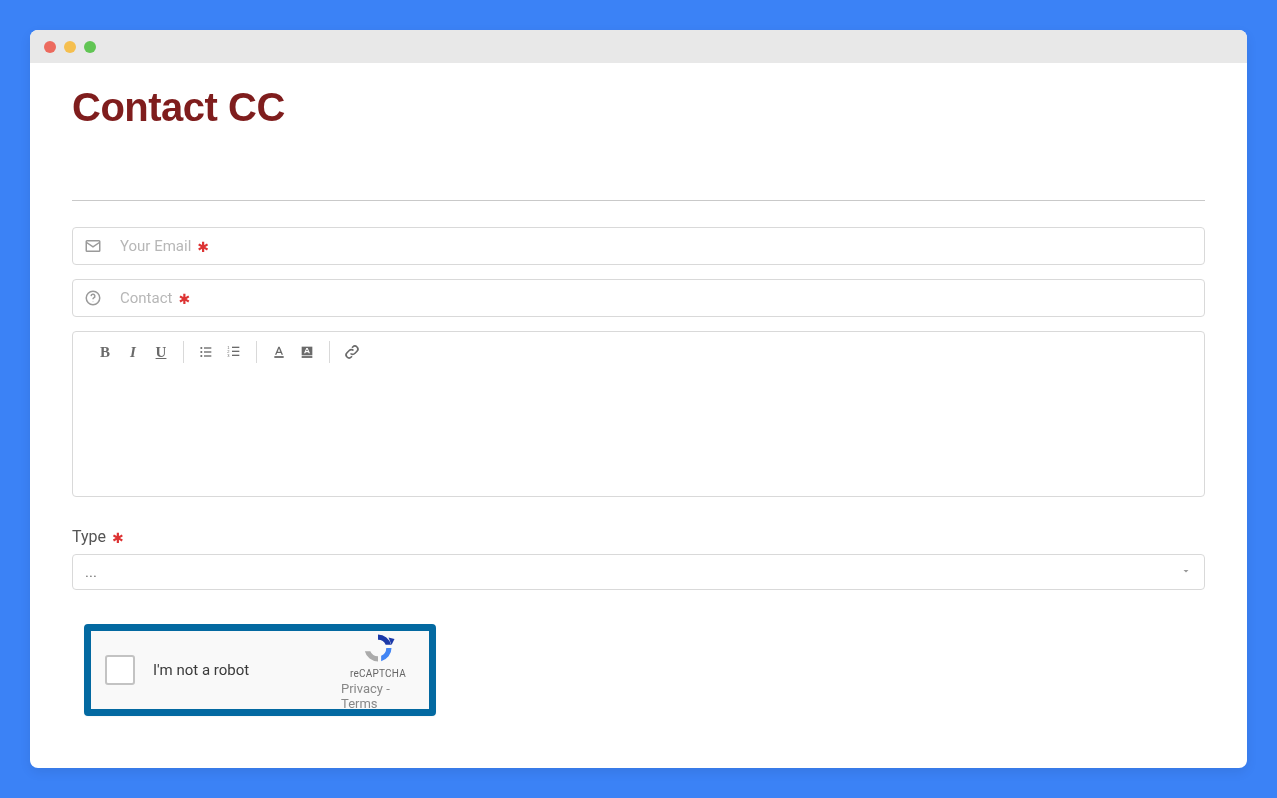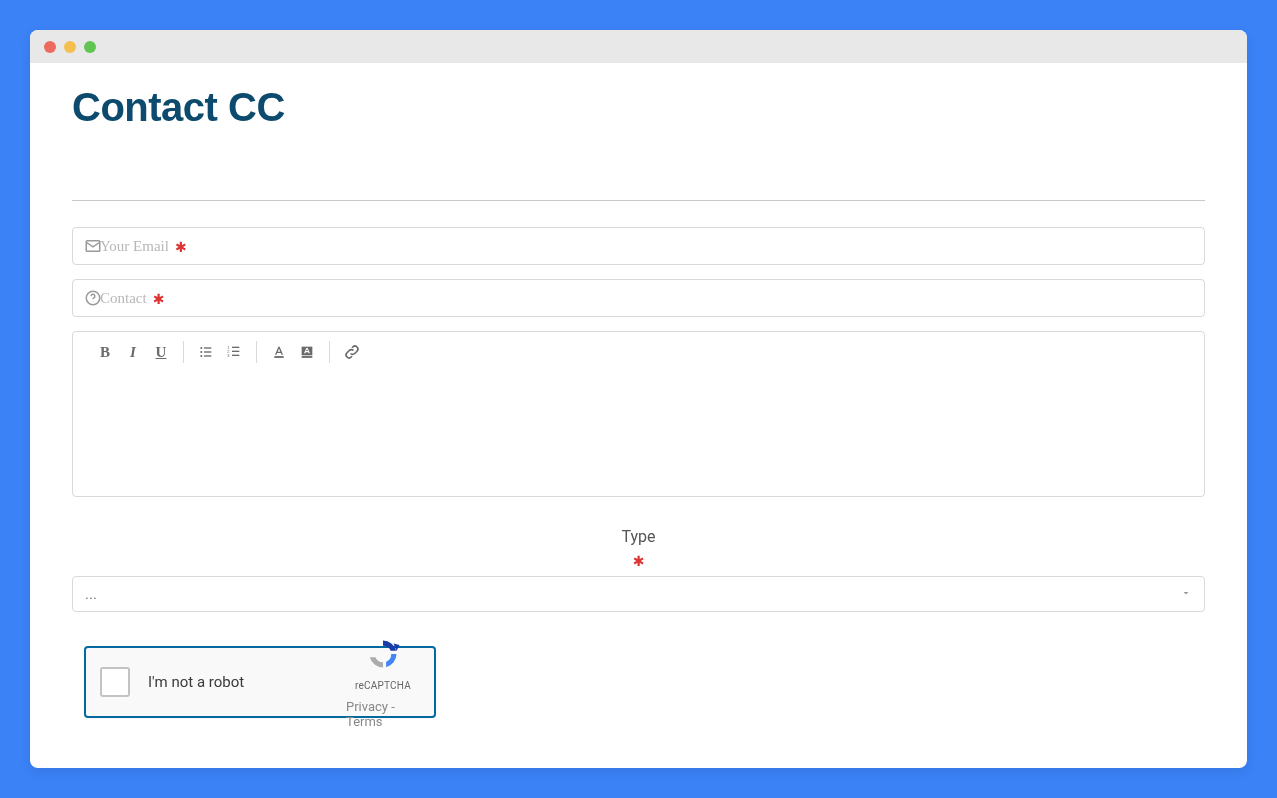--- a/index.html
+++ b/index.html
@@ -31,21 +31,21 @@
   .tl-red { background: #ec6a5e; }
   .tl-yellow { background: #f5bf4f; }
   .tl-green { background: #61c554; }
   .content {
     padding: 22px 42px 20px 42px;
   }
   .page-title {
     font-family: "Helvetica Neue", Helvetica, Arial, sans-serif;
     font-size: 40px;
     font-weight: 800;
-    color: #0c4a6e;
+    color: #7f1d1d;
     letter-spacing: -0.5px;
     margin-bottom: 70px;
   }
   hr.divider {
     border: none;
     border-top: 1px solid #c9c9c9;
     margin-bottom: 26px;
   }
   .field-wrap {
     position: relative;
@@ -67,30 +67,29 @@
     position: absolute;
     left: 12px;
     top: 50%;
     transform: translateY(-50%);
     width: 18px; height: 18px;
     color: #9a9a9a;
     display: flex; align-items:center; justify-content:center;
   }
   .placeholder-overlay {
     position: absolute;
-    left: 28px;
+    left: 48px;
     top: 50%;
     transform: translateY(-50%);
     font-size: 15px;
     color: #b7b7b7;
     pointer-events: none;
     display: flex;
     align-items: center;
     gap: 6px;
-    font-family: Liberation Serif, serif;
   }
   .req-star { color: #d33; font-size: 14px; position: relative; top: 1px;}
   .editor {
     border: 1px solid #d9d9d9;
     border-radius: 4px;
     height: 166px;
     margin-bottom: 30px;
     overflow: hidden;
   }
   .toolbar {
@@ -129,21 +128,20 @@
     color: #333;
     outline: none;
   }
   .type-label {
     display: flex;
     align-items: center;
     gap: 6px;
     font-size: 16px;
     color: #555;
     margin-bottom: 8px;
-    flex-direction: column;
   }
   .select-wrap {
     position: relative;
     margin-bottom: 34px;
   }
   .select-box {
     width: 100%;
     height: 36px;
     border: 1px solid #d9d9d9;
     border-radius: 4px;
@@ -152,22 +150,22 @@
     align-items: center;
     justify-content: space-between;
     font-size: 15px;
     color: #777;
     cursor: pointer;
     background: #fff;
   }
   .select-caret { color: #999; }
   .captcha {
     width: 352px;
-    height: 72px;
-    border: 2px solid #0369a1;
+    height: 92px;
+    border: 7px solid #0369a1;
     border-radius: 4px;
     background: #f9f9f9;
     display: flex;
     align-items: center;
     padding: 0 14px;
     margin-left: 12px;
     box-shadow: 0 1px 2px rgba(0,0,0,0.04);
   }
   .captcha-check {
     width: 30px; height: 30px;
@@ -179,21 +177,21 @@
   }
   .captcha-label {
     font-size: 15px;
     color: #3a3a3a;
     flex: 1;
   }
   .captcha-brand {
     display: flex;
     flex-direction: column;
     align-items: center;
-    gap: 8px;
+    gap: 2px;
     width: 74px;
   }
   .captcha-logo { width: 36px; height: 36px; }
   .captcha-name { font-size: 10px; color: #666; letter-spacing: 0.2px; }
   .captcha-links { font-size: 13px; color: #888; }
   .captcha-links a { color: #888; text-decoration: none; }
 </style>
 </head>
 <body>
 

